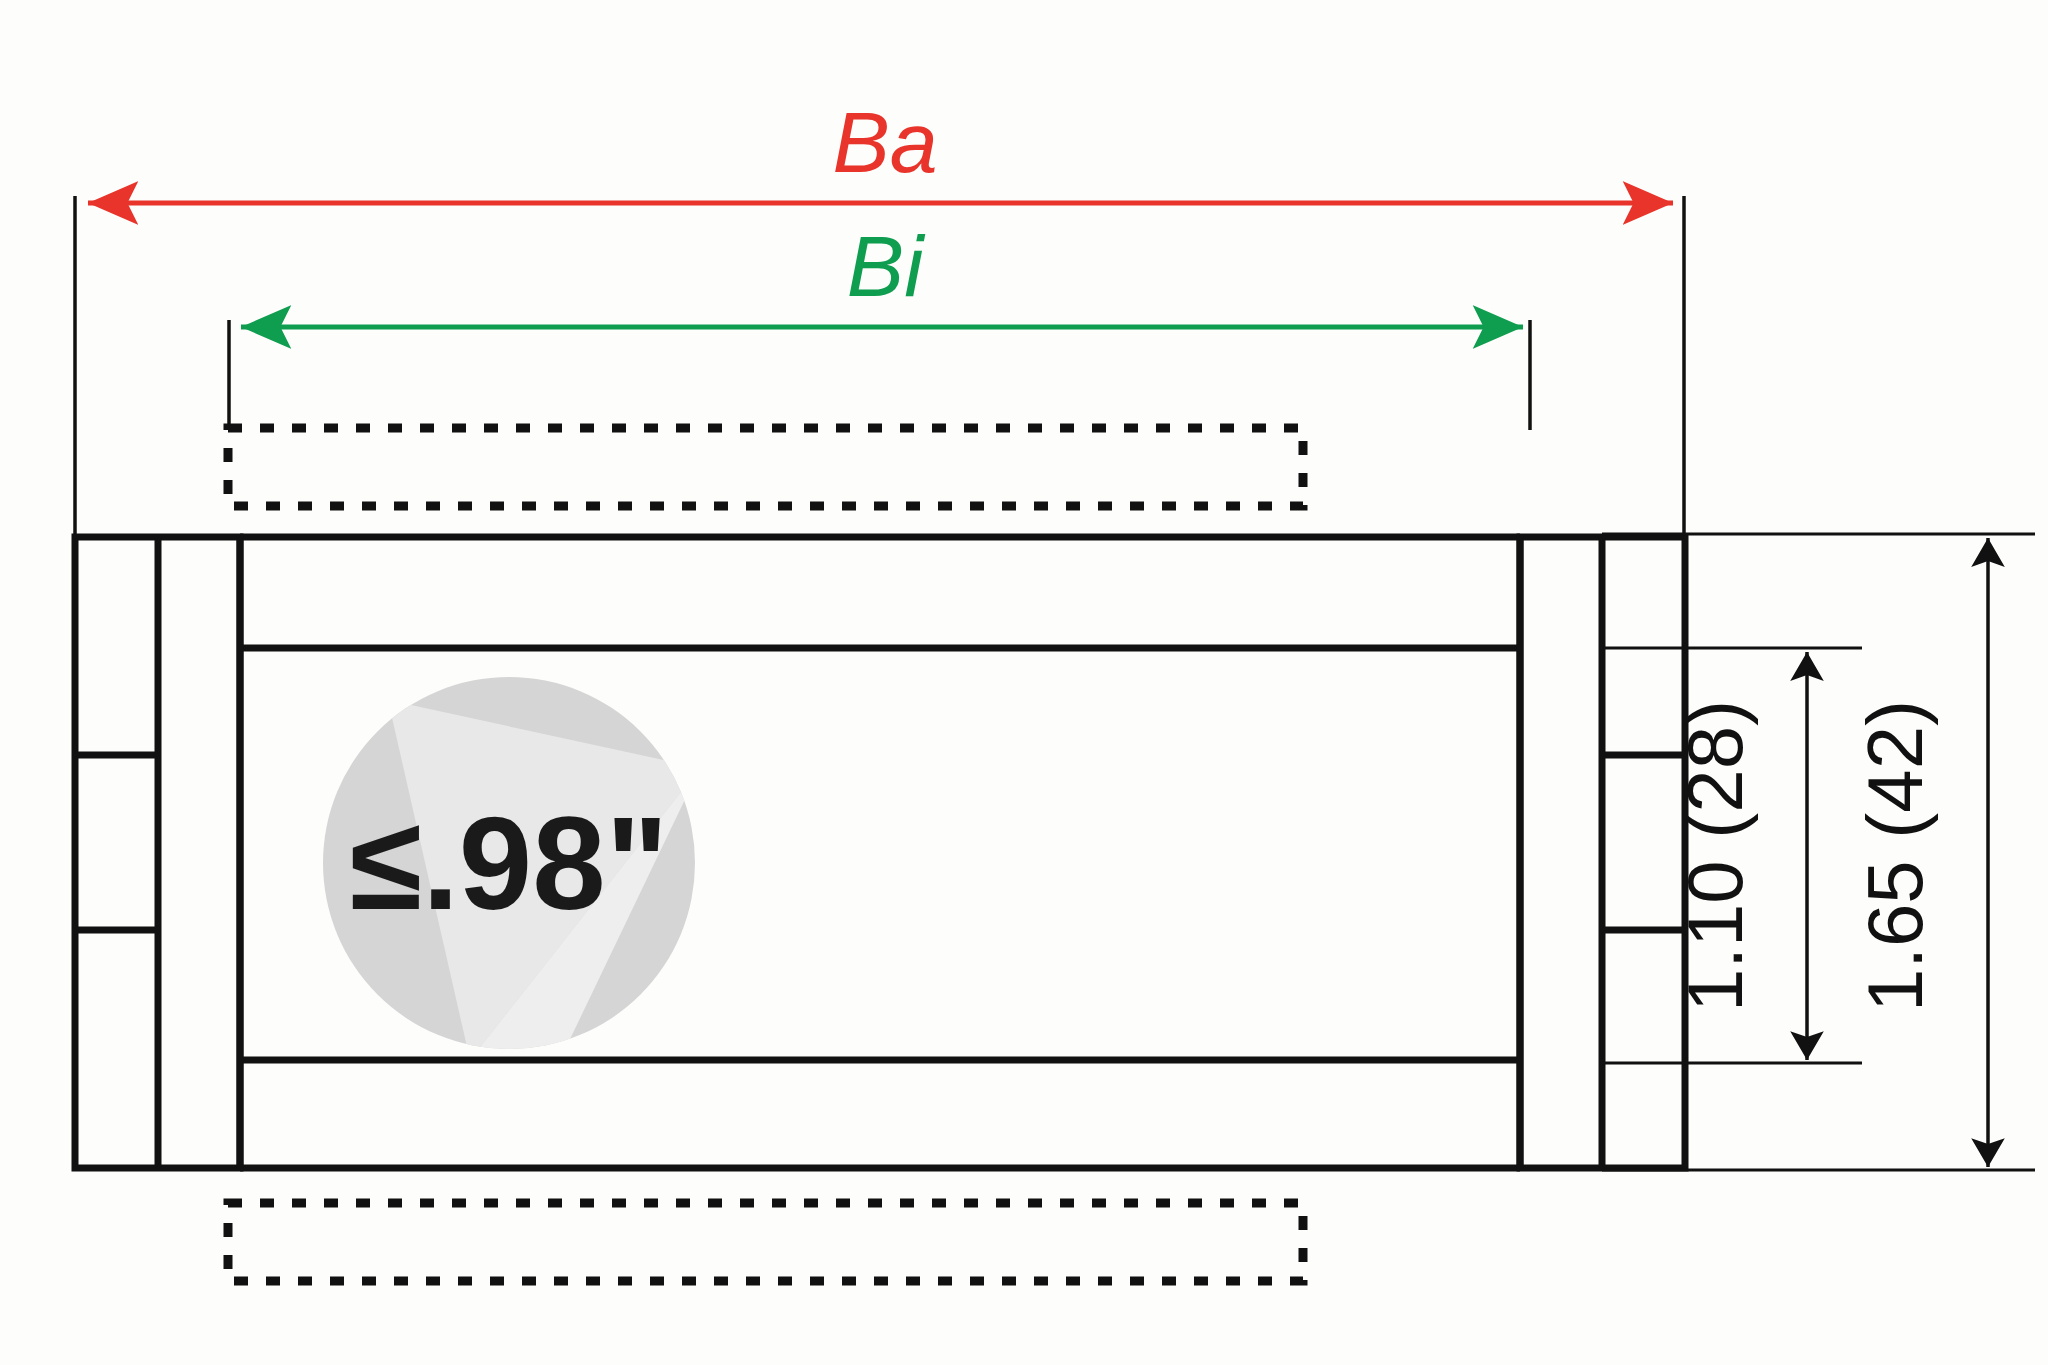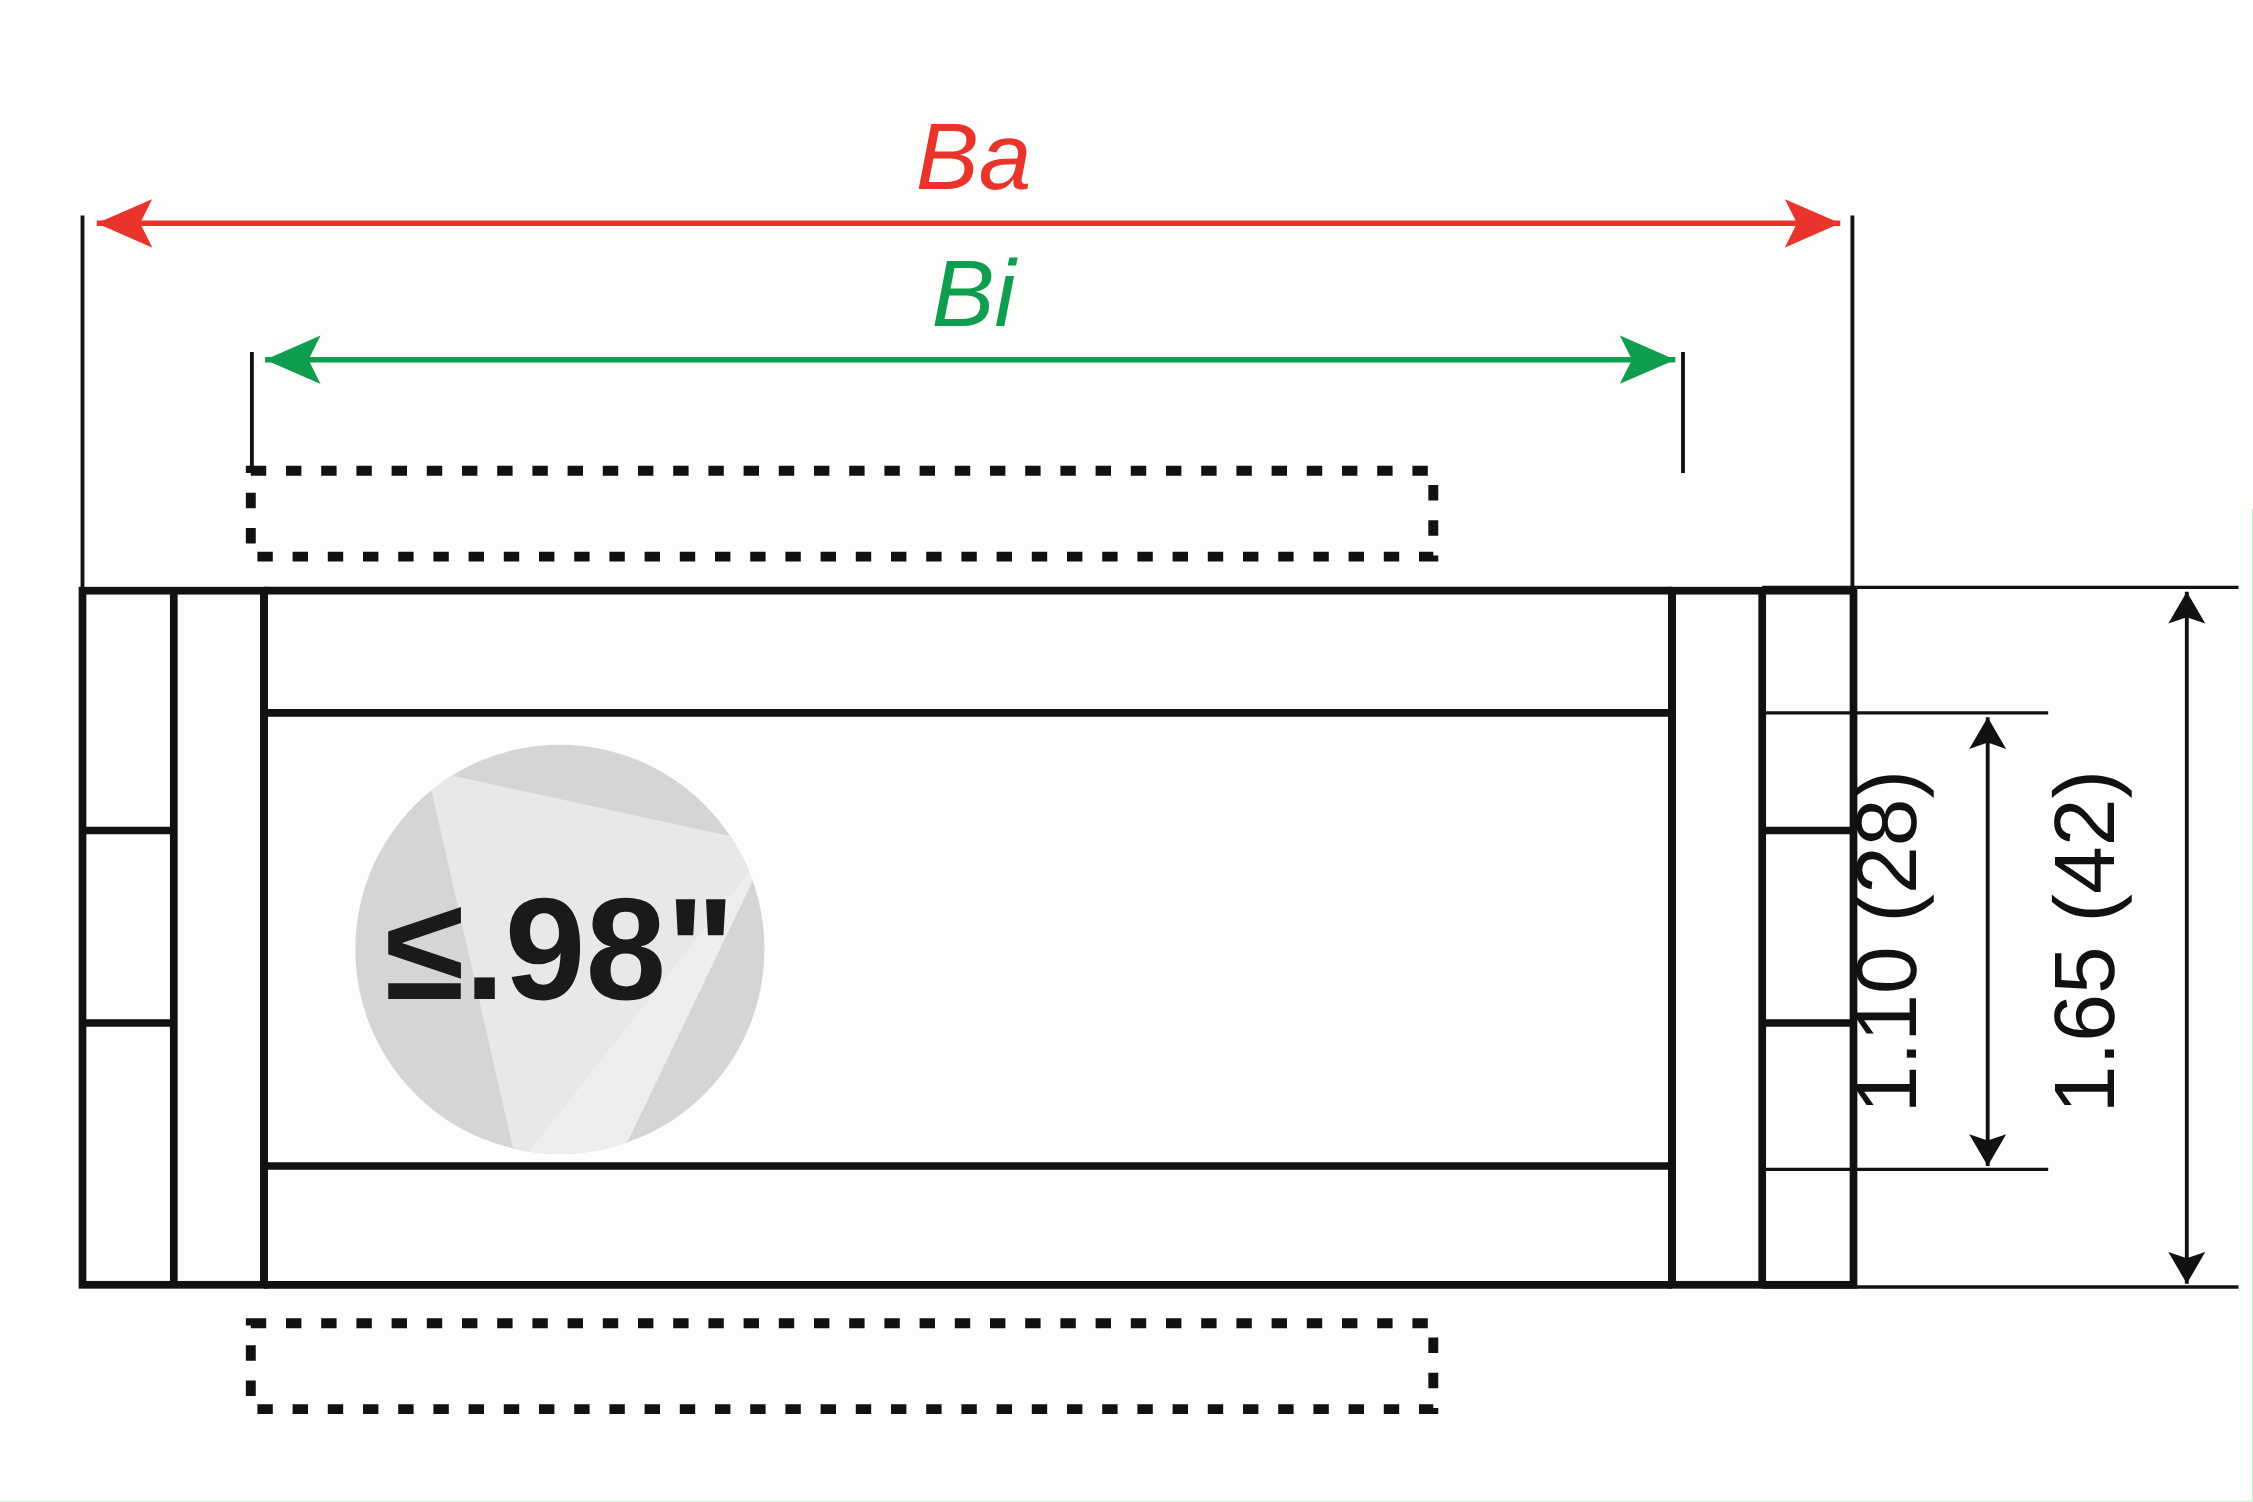--- a/index.html
+++ b/index.html
@@ -8,21 +8,21 @@
     padding: 0;
     background: #ffffff;
   }
   body {
     font-family: "Liberation Sans", sans-serif;
   }
   #stage {
     position: relative;
     width: 2048px;
     height: 1365px;
-    background: #22c55e;
+    background: #ec4899;
     overflow: hidden;
   }
   #drawing-svg {
     position: absolute;
     left: 0;
     top: 0;
     width: 2048px;
     height: 1365px;
     display: block;
   }

